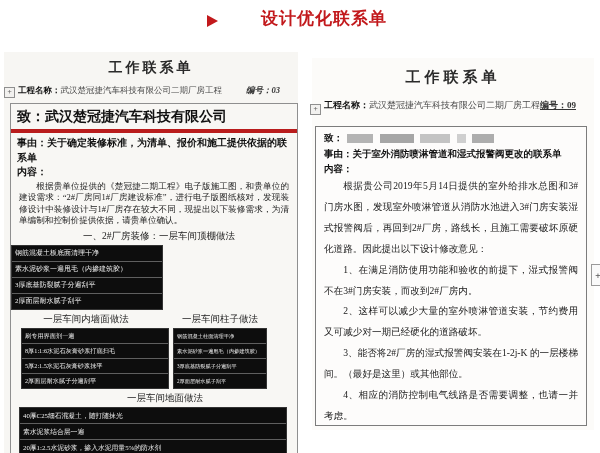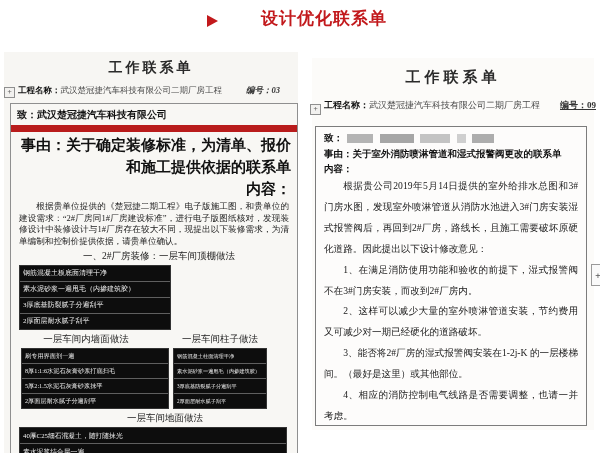--- a/index.html
+++ b/index.html
@@ -34,47 +34,47 @@
   
   .left-doc{left:4px;top:52px;width:294px;height:401px;background:#f7f6f3;}
   .left-doc .doc-title{margin-top:7px;font-size:14px;letter-spacing:3px;}
   .left-doc .meta-row{margin:8px 6px 0 14px;}
   .left-doc .meta-no{left:228px;top:0;font-style:italic;}
   .left-doc .drag-handle{left:0px;top:35px;}
   .left-box{
     position:absolute;left:6px;top:51px;width:286px;height:350px;
     border:1px solid #8f8f8f;border-bottom:none;overflow:hidden;background:#f8f7f4;
   }
-  .to-line{font-size:10px;font-weight:bold;padding:4px 6px 3px;border-bottom:7px solid #b91c1c;color:#111;}
-  .subj-block{padding:3px 6px 1px;font-size:15px;font-weight:bold;line-height:1.45;color:#111;text-align:right;}
+  .to-line{font-size:14px;font-weight:bold;padding:4px 6px 3px;border-bottom:4px solid #b91c1c;color:#111;}
+  .subj-block{padding:3px 6px 1px;font-size:10px;font-weight:bold;line-height:1.45;color:#111;}
   .intro-p{padding:0 8px;font-size:8.6px;line-height:1.34;text-indent:2em;color:#222;text-align:justify;}
   .sec-head{font-size:9.5px;margin:3px 0 2px 10px;color:#222;text-align:center;}
   .spec-table{background:#0d0d0d;border:1px solid #333;color:#f0f0f0;}
   .spec-table .spec-row{border-bottom:1px solid #5f5f5f;padding:2px 3px;white-space:nowrap;overflow:hidden;}
   .spec-table .spec-row:last-child{border-bottom:none;}
-  .t-ceiling{margin-left:8px;width:150px;font-size:7px;}
+  .t-ceiling{width:150px;font-size:7px;}
   .t-ceiling .spec-row{height:11px;line-height:11px;}
   .twocol{display:flex;margin-left:10px;}
   .col-wall{width:128px;}
   .col-column{width:94px;margin-left:24px;}
   .col-wall .sec-head{margin-left:2px;}
   .col-column .sec-head{margin-left:0;text-align:center;}
   .t-wall{width:146px;font-size:6.2px;}
   .t-wall .spec-row{height:10px;line-height:10px;}
   .t-column{width:92px;font-size:5.2px;}
   .t-column .spec-row{height:10px;line-height:10px;}
   .floor-head{margin-left:22px;}
   .t-floor{margin-left:8px;width:266px;font-size:6.8px;}
   .t-floor .spec-row{height:11px;line-height:11px;}
   .t-floor .spec-row.wrap2{white-space:normal;height:auto;line-height:10px;padding:2px 3px;}
   
   .right-doc{left:312px;top:58px;width:282px;height:372px;background:#fcfbf9;}
   .right-doc .doc-title{margin-top:10px;font-size:15px;letter-spacing:4px;}
   .right-doc .meta-row{margin:12px 4px 0 12px;font-size:9px;}
-  .right-doc .meta-no{left:236px;top:0;text-decoration:underline;}
+  .right-doc .meta-no{left:216px;top:0;text-decoration:underline;}
   .right-doc .drag-handle{left:-2px;top:46px;}
   .right-box{
     position:absolute;left:3px;top:68px;width:272px;height:300px;
     border:1px solid #7c7c7c;background:#fdfcfb;padding:5px 8px;box-sizing:border-box;overflow:hidden;
   }
   .r-to{font-size:9.5px;font-weight:bold;color:#111;height:14px;}
   .redact{display:inline-block;height:9px;vertical-align:middle;margin:0 2px;}
   .r1{width:26px;background:#b4b4b4;}
   .r2{width:34px;background:#a6a6a6;}
   .r3{width:30px;background:#c3c3c3;}

